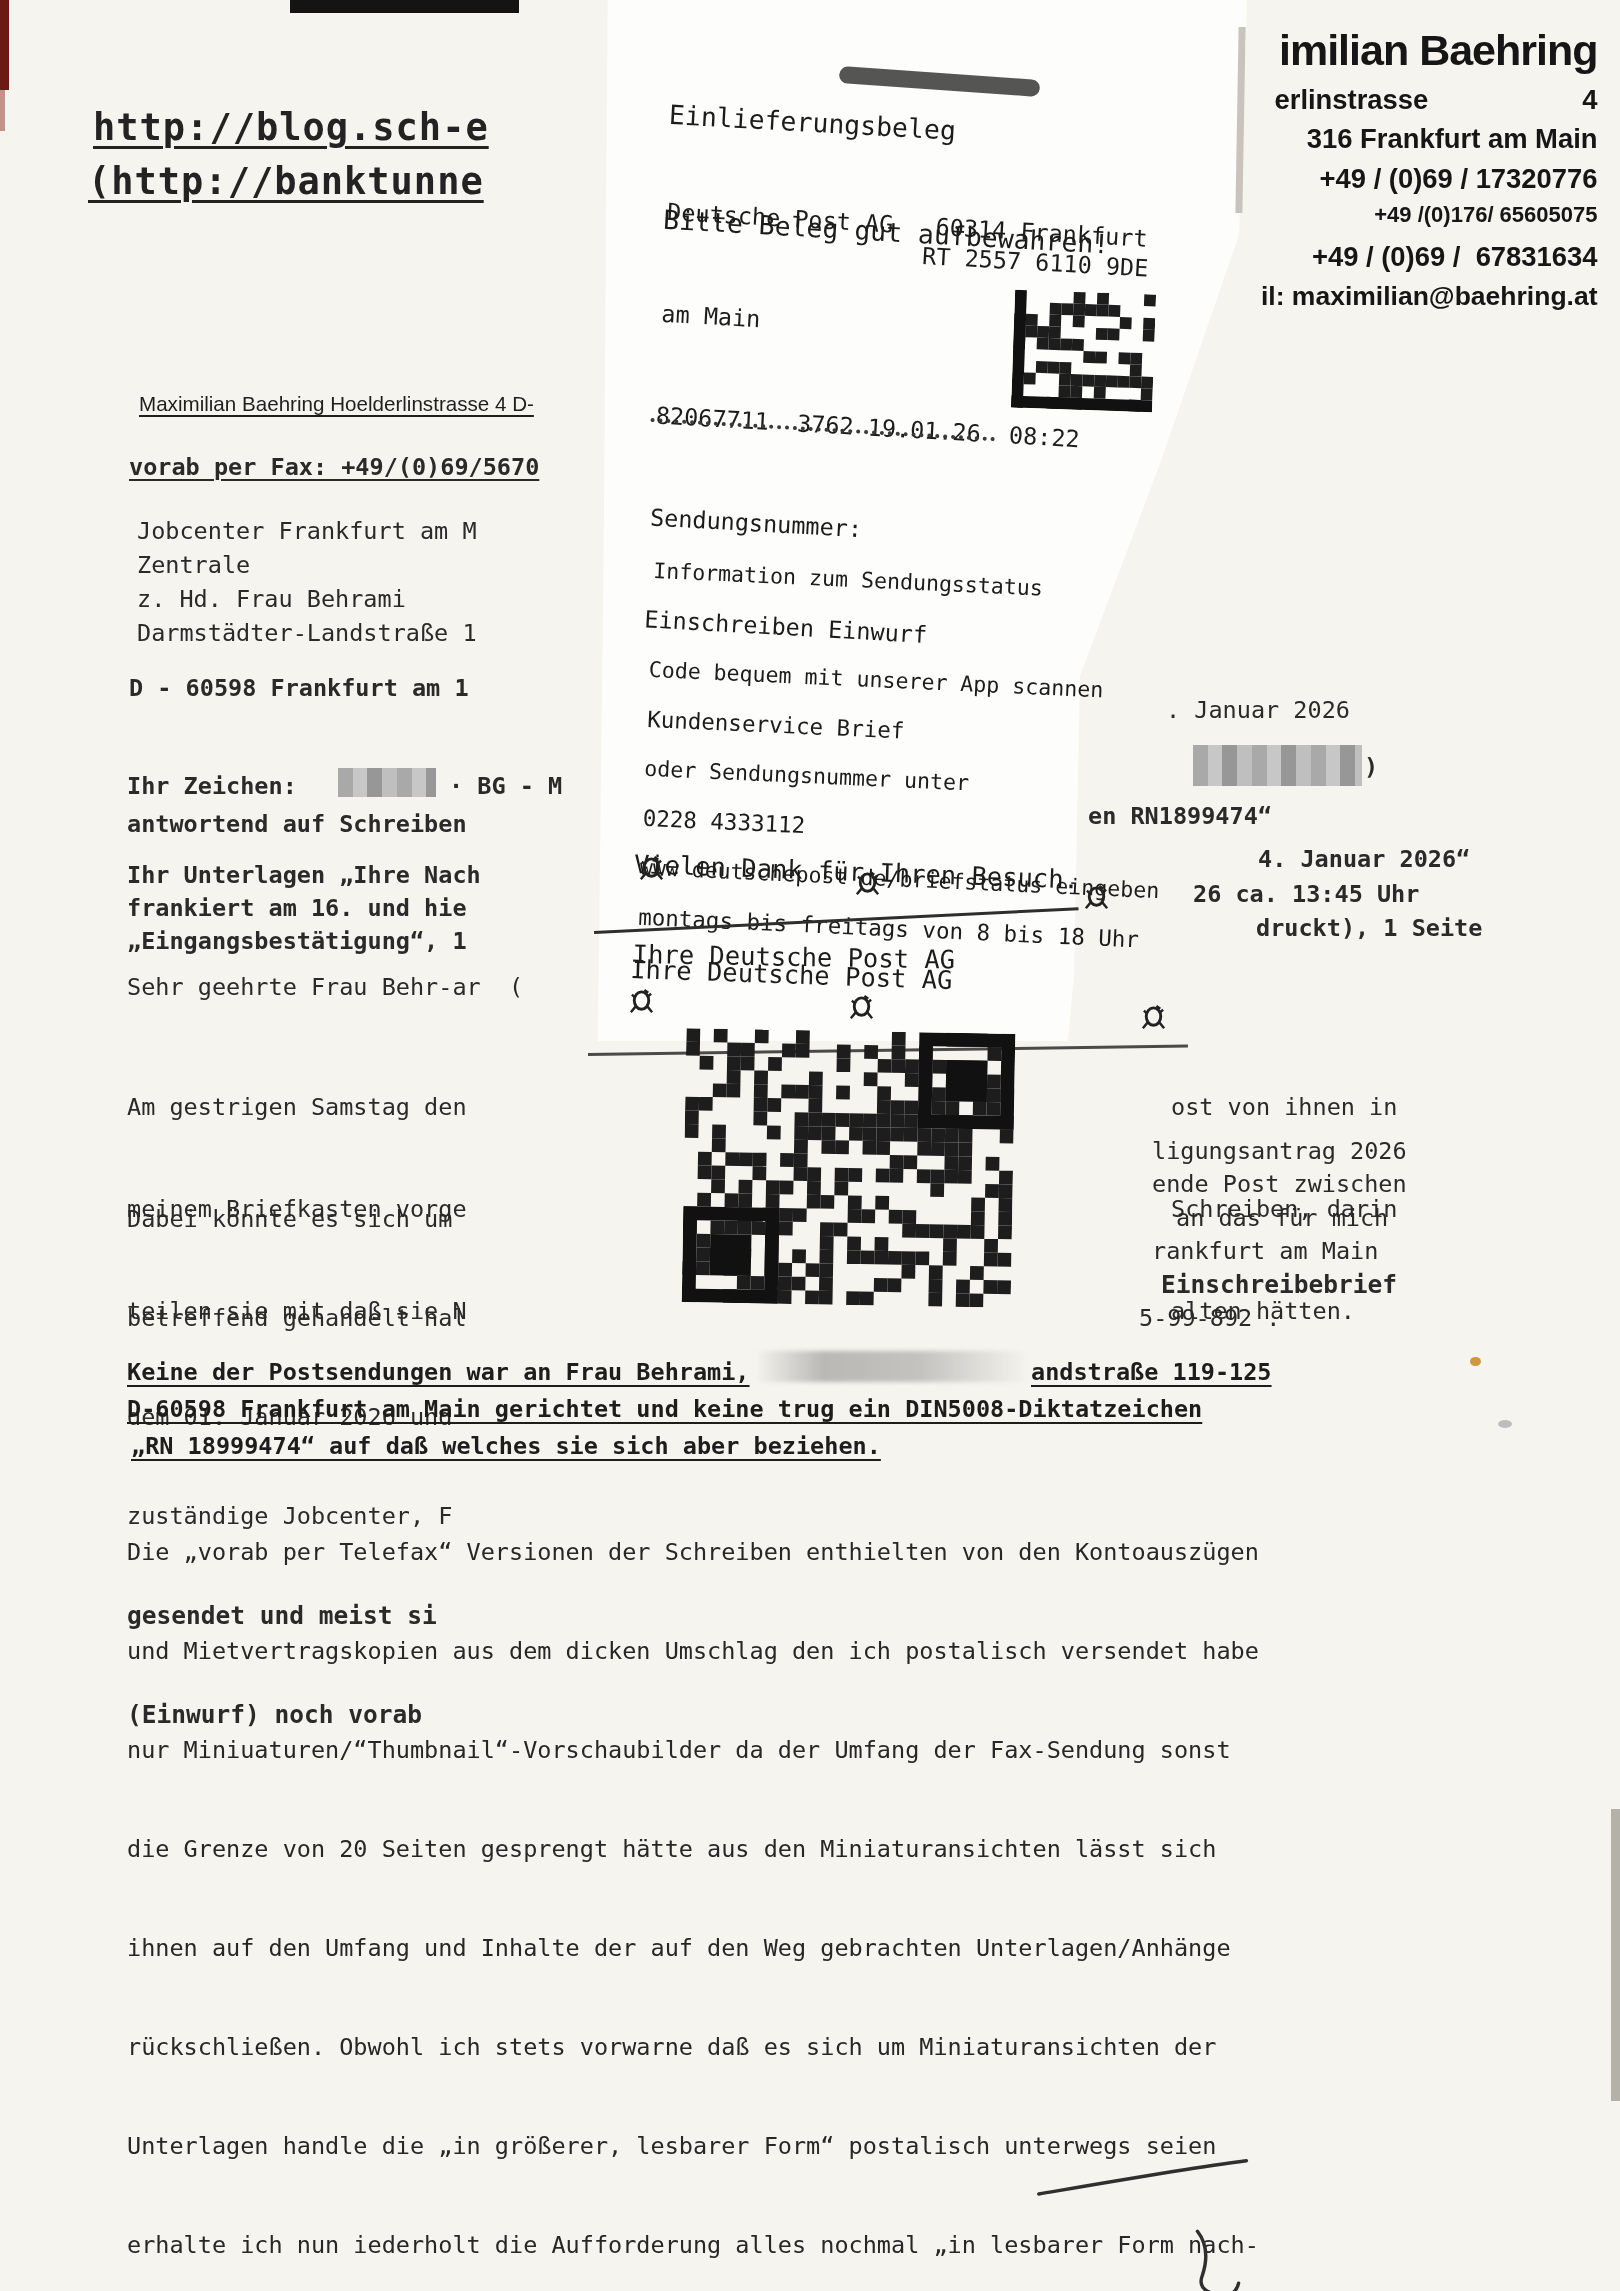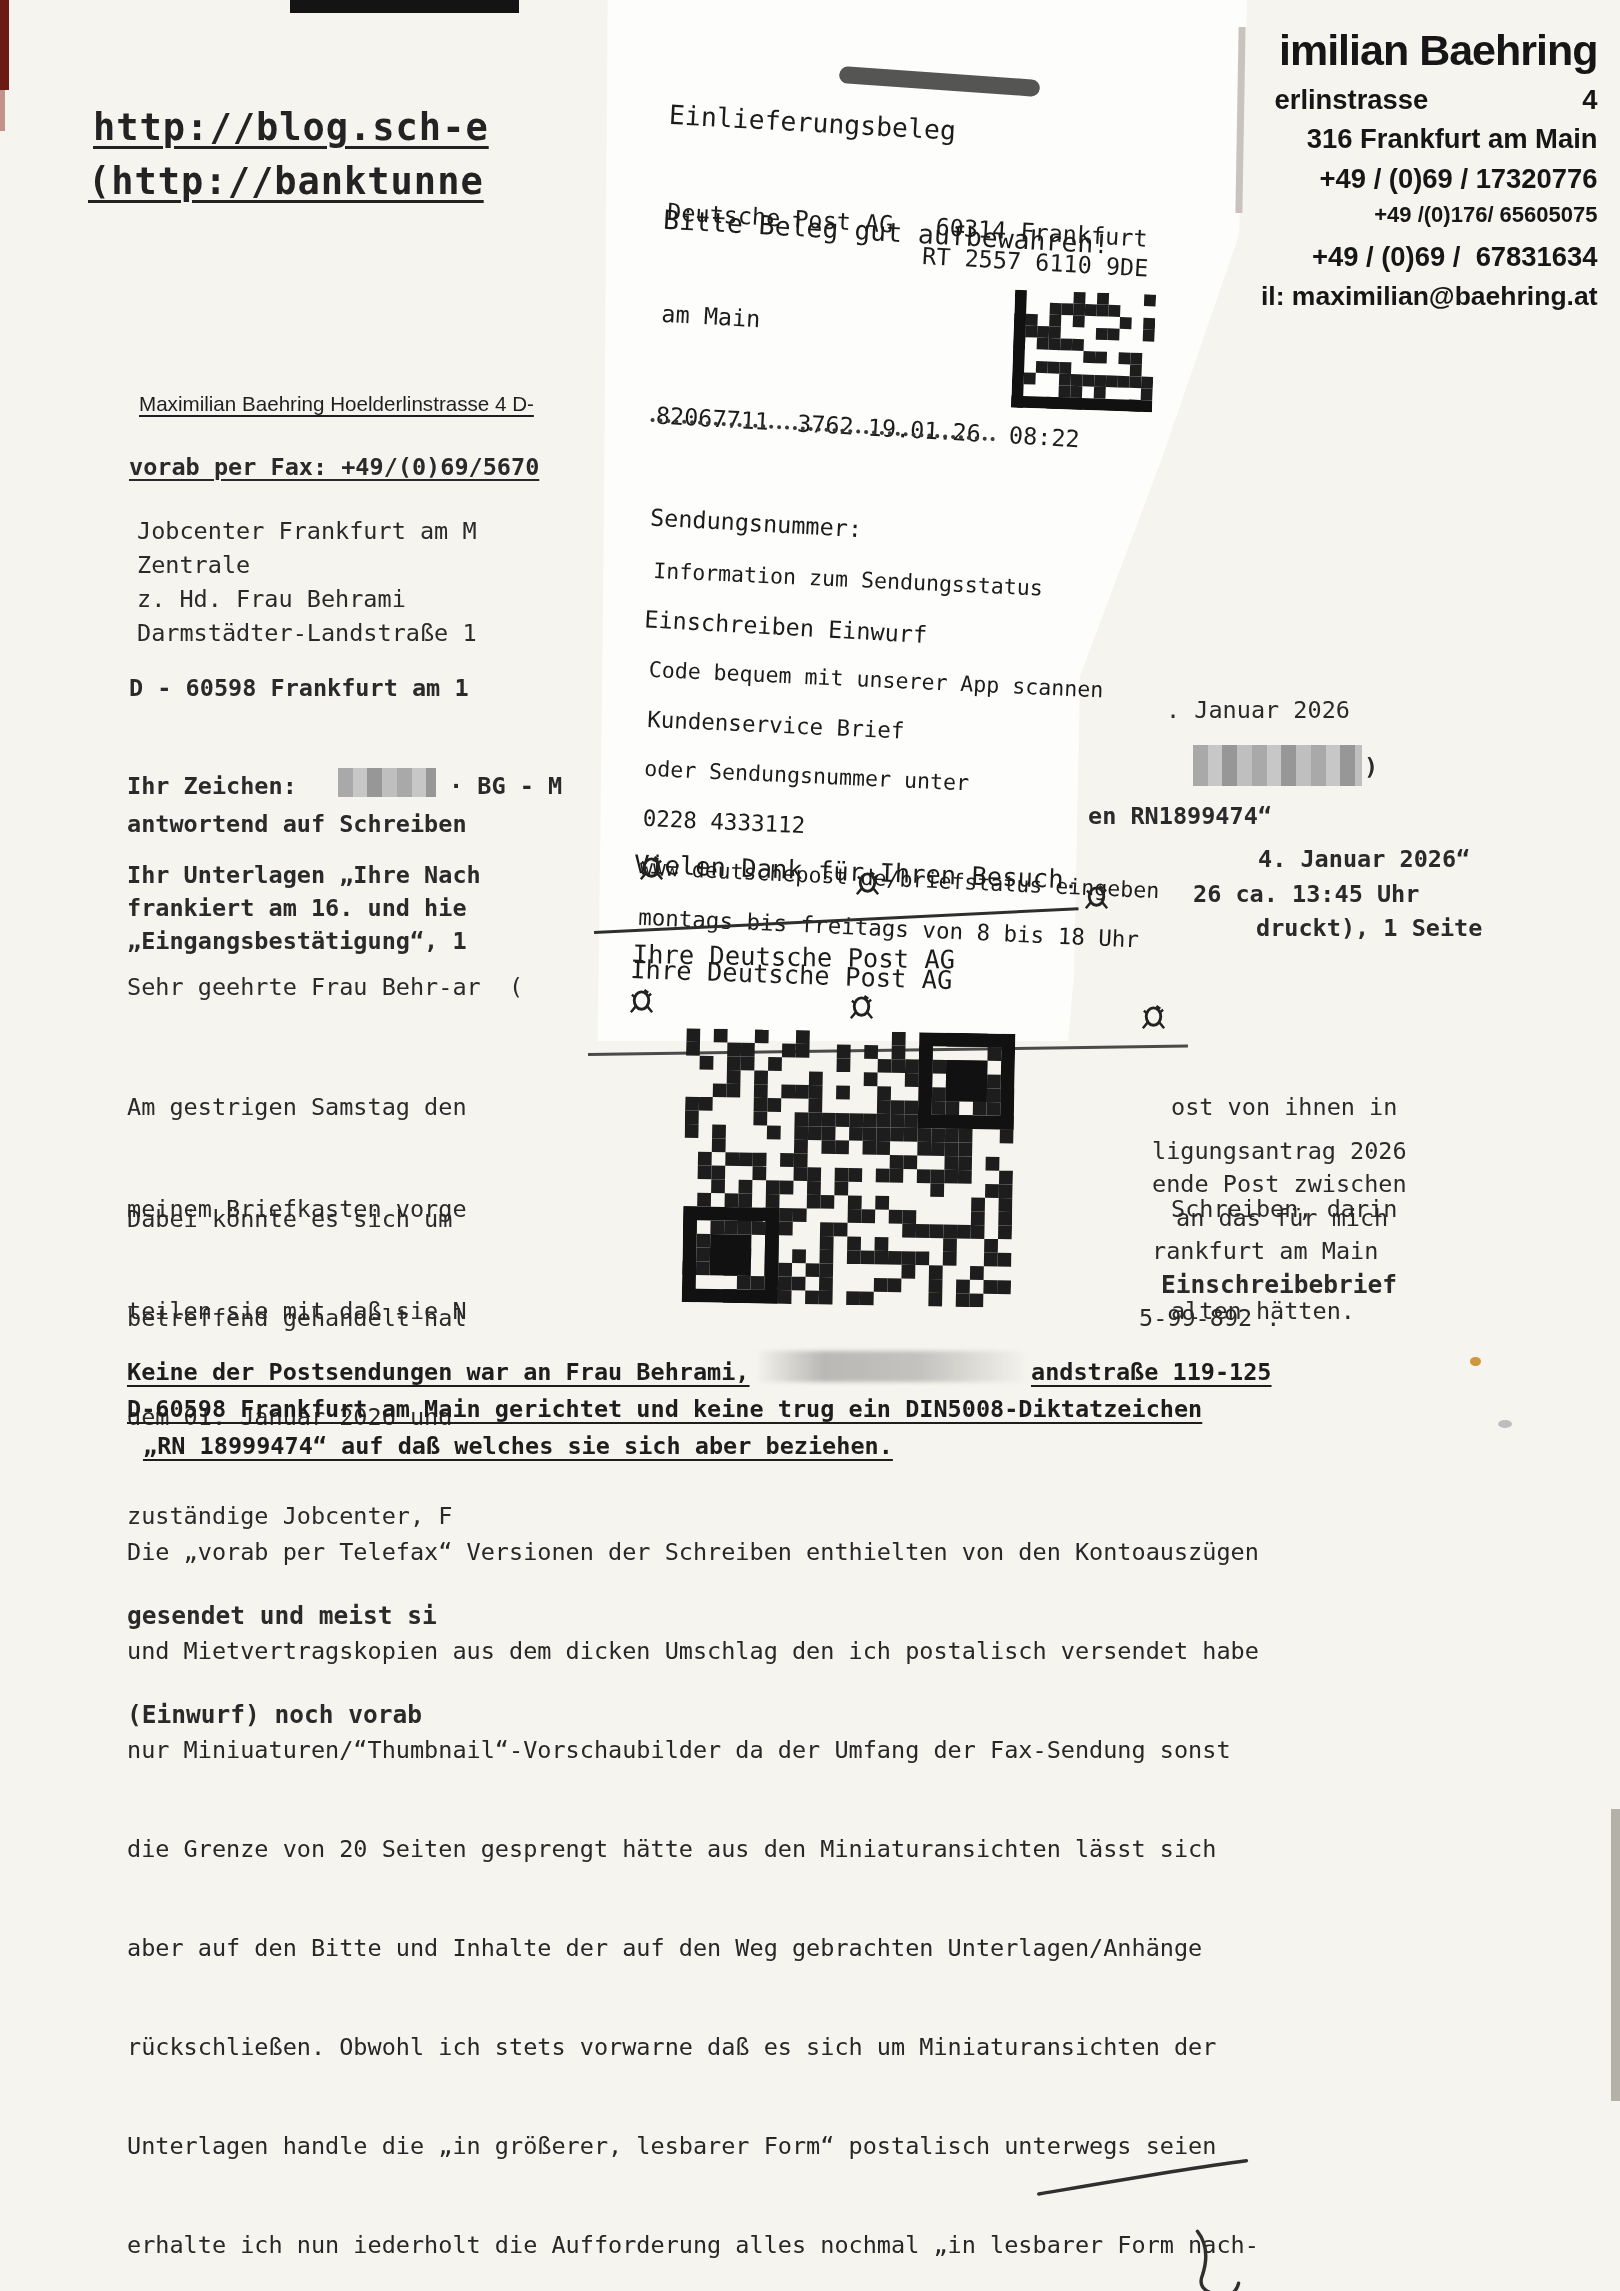--- a/index.html
+++ b/index.html
@@ -113,28 +113,28 @@
   <div class="abs mono t24" style="left:1152px;top:1170px;">ende Post zwischen</div>
   <div class="abs mono t24" style="left:1176px;top:1204px;">an das für mich</div>
   <div class="abs mono t24" style="left:1152px;top:1237px;">rankfurt am Main</div>
   <div class="abs mono b" style="left:1161px;top:1270px;font-size:24.5px;">Einschreibebrief</div>
   <div class="abs mono t24" style="left:1139px;top:1304px;">5-99-892 .</div>
 
   <div class="abs boldpara" style="left:127px;top:1358px;">Keine der Postsendungen war an Frau Behrami,</div>
   <div class="abs smudge" style="left:755px;top:1351px;width:274px;height:31px;"></div>
   <div class="abs boldpara" style="left:1031px;top:1358px;">andstraße 119-125</div>
   <div class="abs boldpara" style="left:127px;top:1395px;">D-60598 Frankfurt am Main gerichtet und keine trug ein DIN5008-Diktatzeichen</div>
-  <div class="abs boldpara" style="left:143px;top:1432px;">„RN 18999474“ auf daß welches sie sich aber beziehen.</div>
+  <div class="abs boldpara" style="left:131px;top:1432px;">„RN 18999474“ auf daß welches sie sich aber beziehen.</div>
 
   <div class="body22">
     <div>Die „vorab per Telefax“ Versionen der Schreiben enthielten von den Kontoauszügen</div>
     <div>und Mietvertragskopien aus dem dicken Umschlag den ich postalisch versendet habe</div>
     <div>nur Miniuaturen/“Thumbnail“-Vorschaubilder da der Umfang der Fax-Sendung sonst</div>
     <div>die Grenze von 20 Seiten gesprengt hätte aus den Miniaturansichten lässt sich</div>
-    <div>aber auf den Bitte und Inhalte der auf den Weg gebrachten Unterlagen/Anhänge</div>
+    <div>ihnen auf den Umfang und Inhalte der auf den Weg gebrachten Unterlagen/Anhänge</div>
     <div>rückschließen. Obwohl ich stets vorwarne daß es sich um Miniaturansichten der</div>
     <div>Unterlagen handle die „in größerer, lesbarer Form“ postalisch unterwegs seien</div>
     <div>erhalte ich nun iederholt die Aufforderung alles nochmal „in lesbarer Form nach-</div>
     
     
     
     
     
     
     

